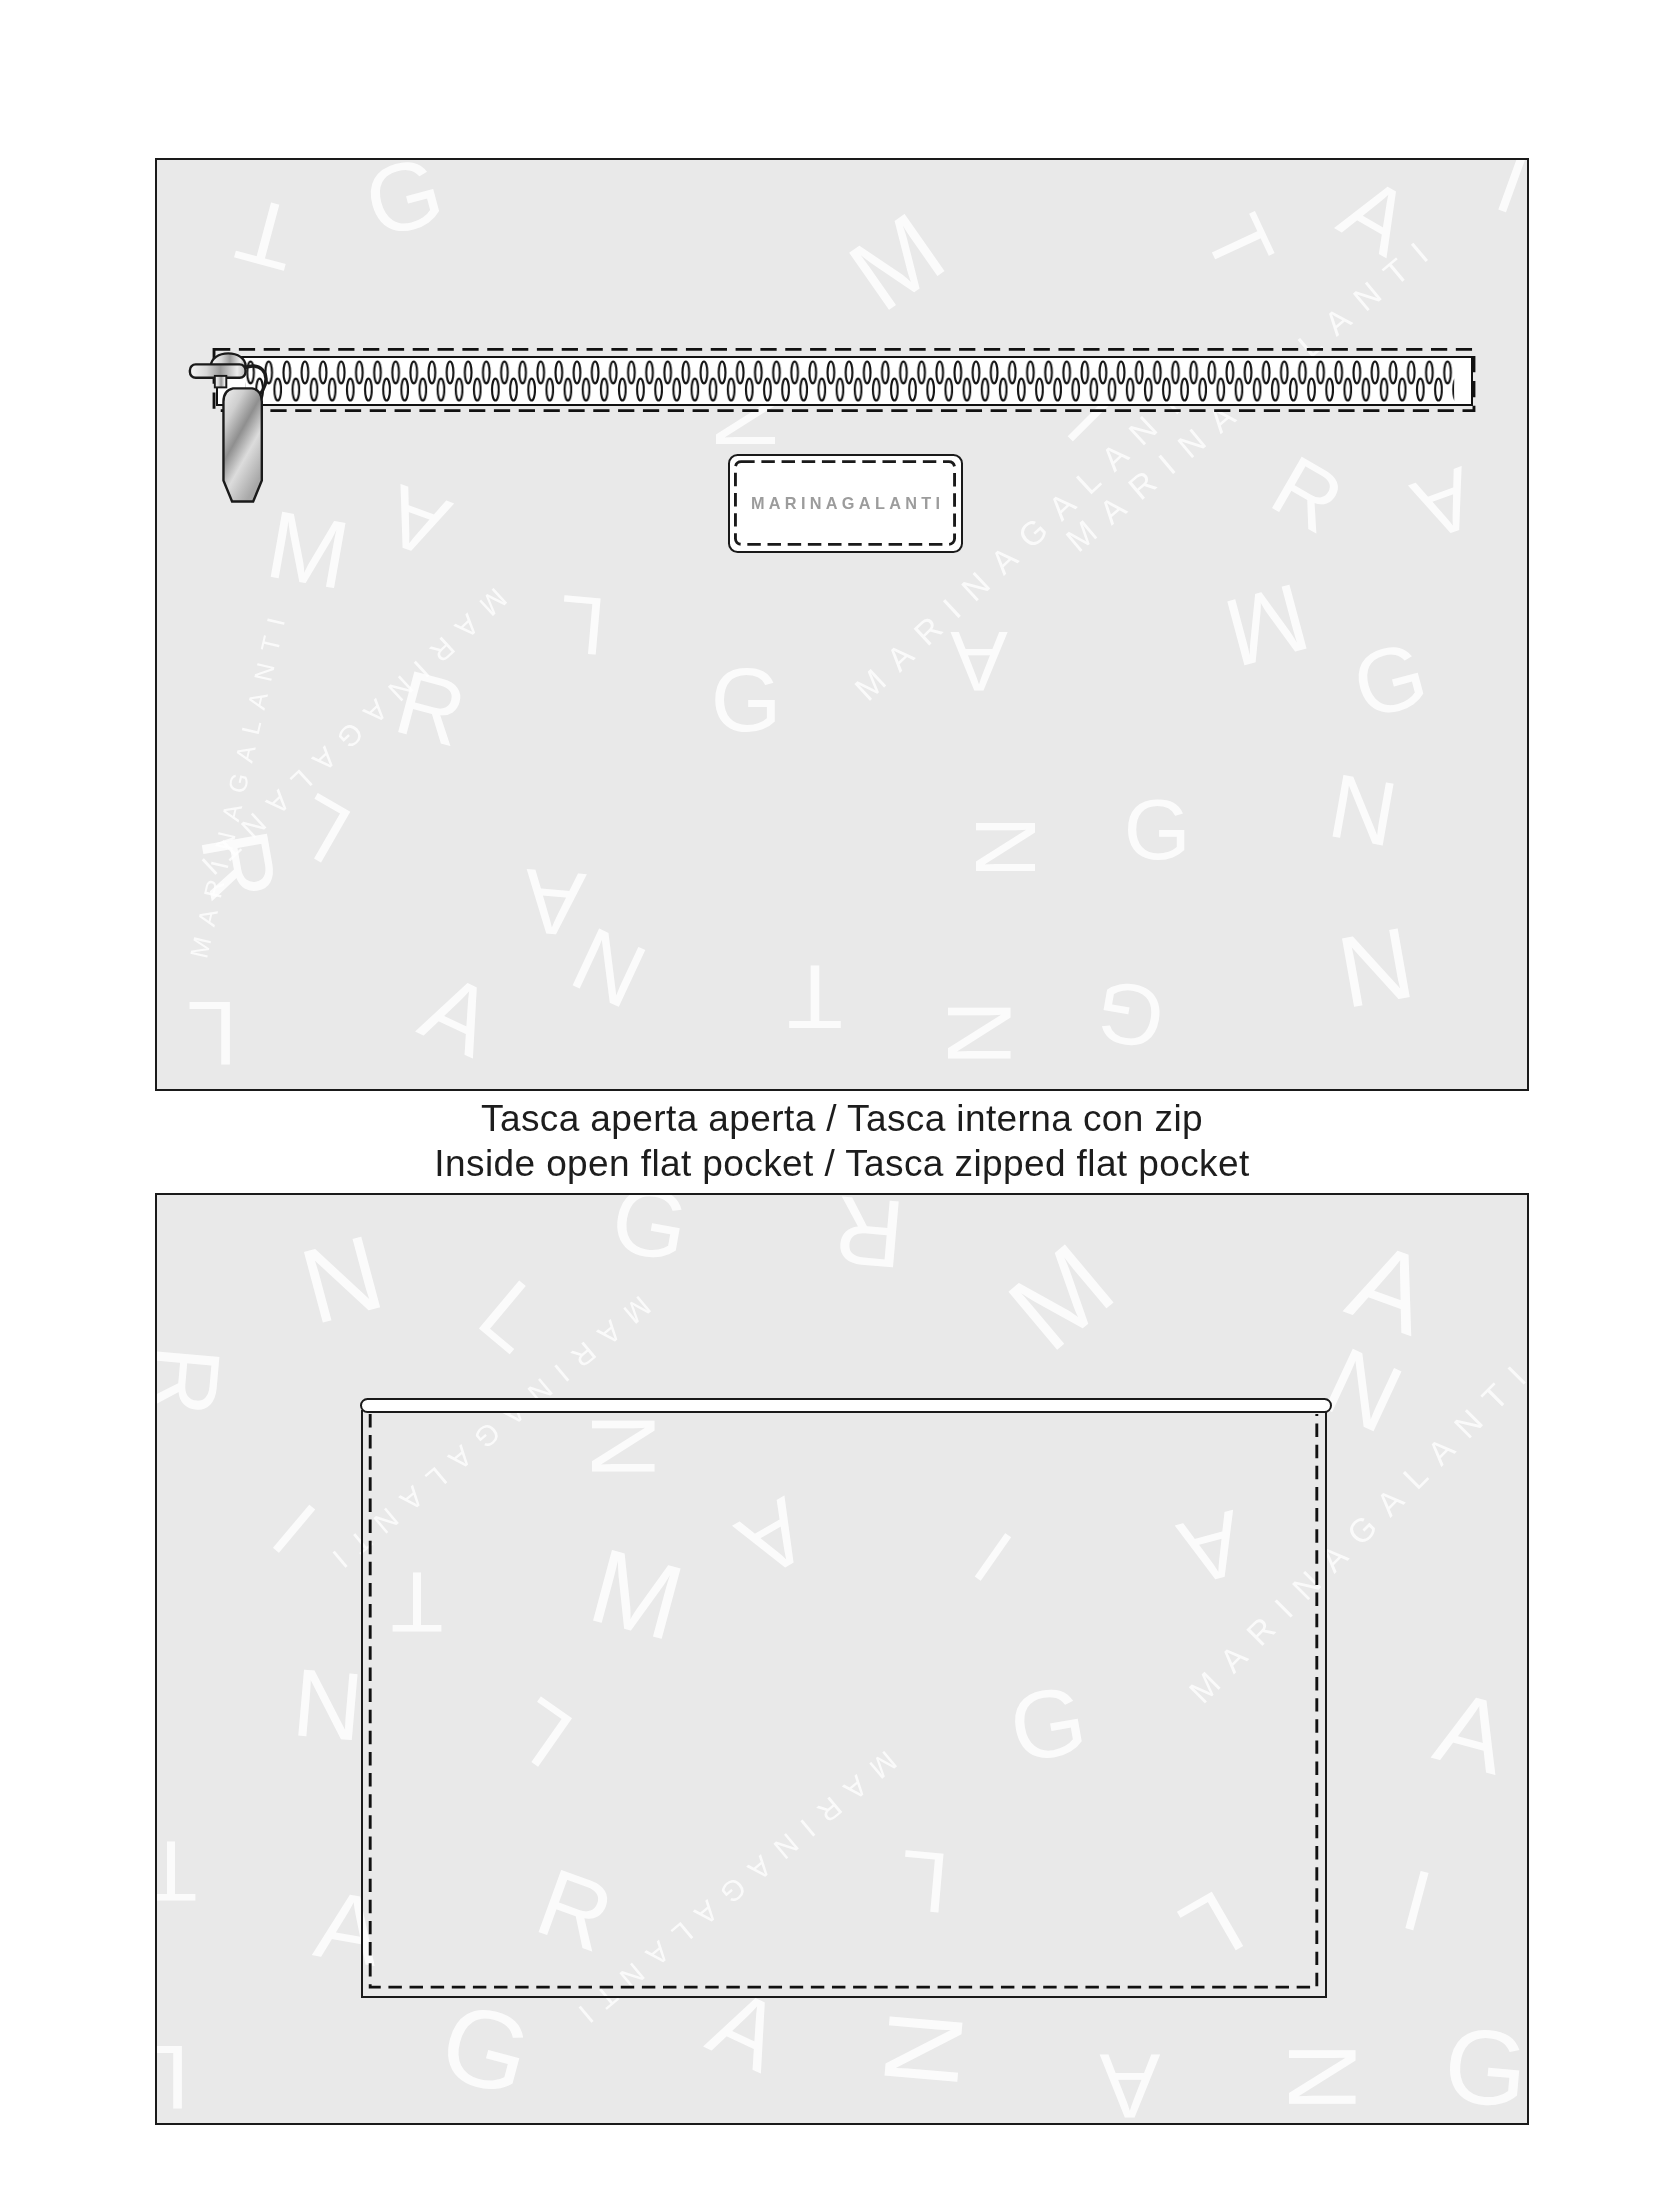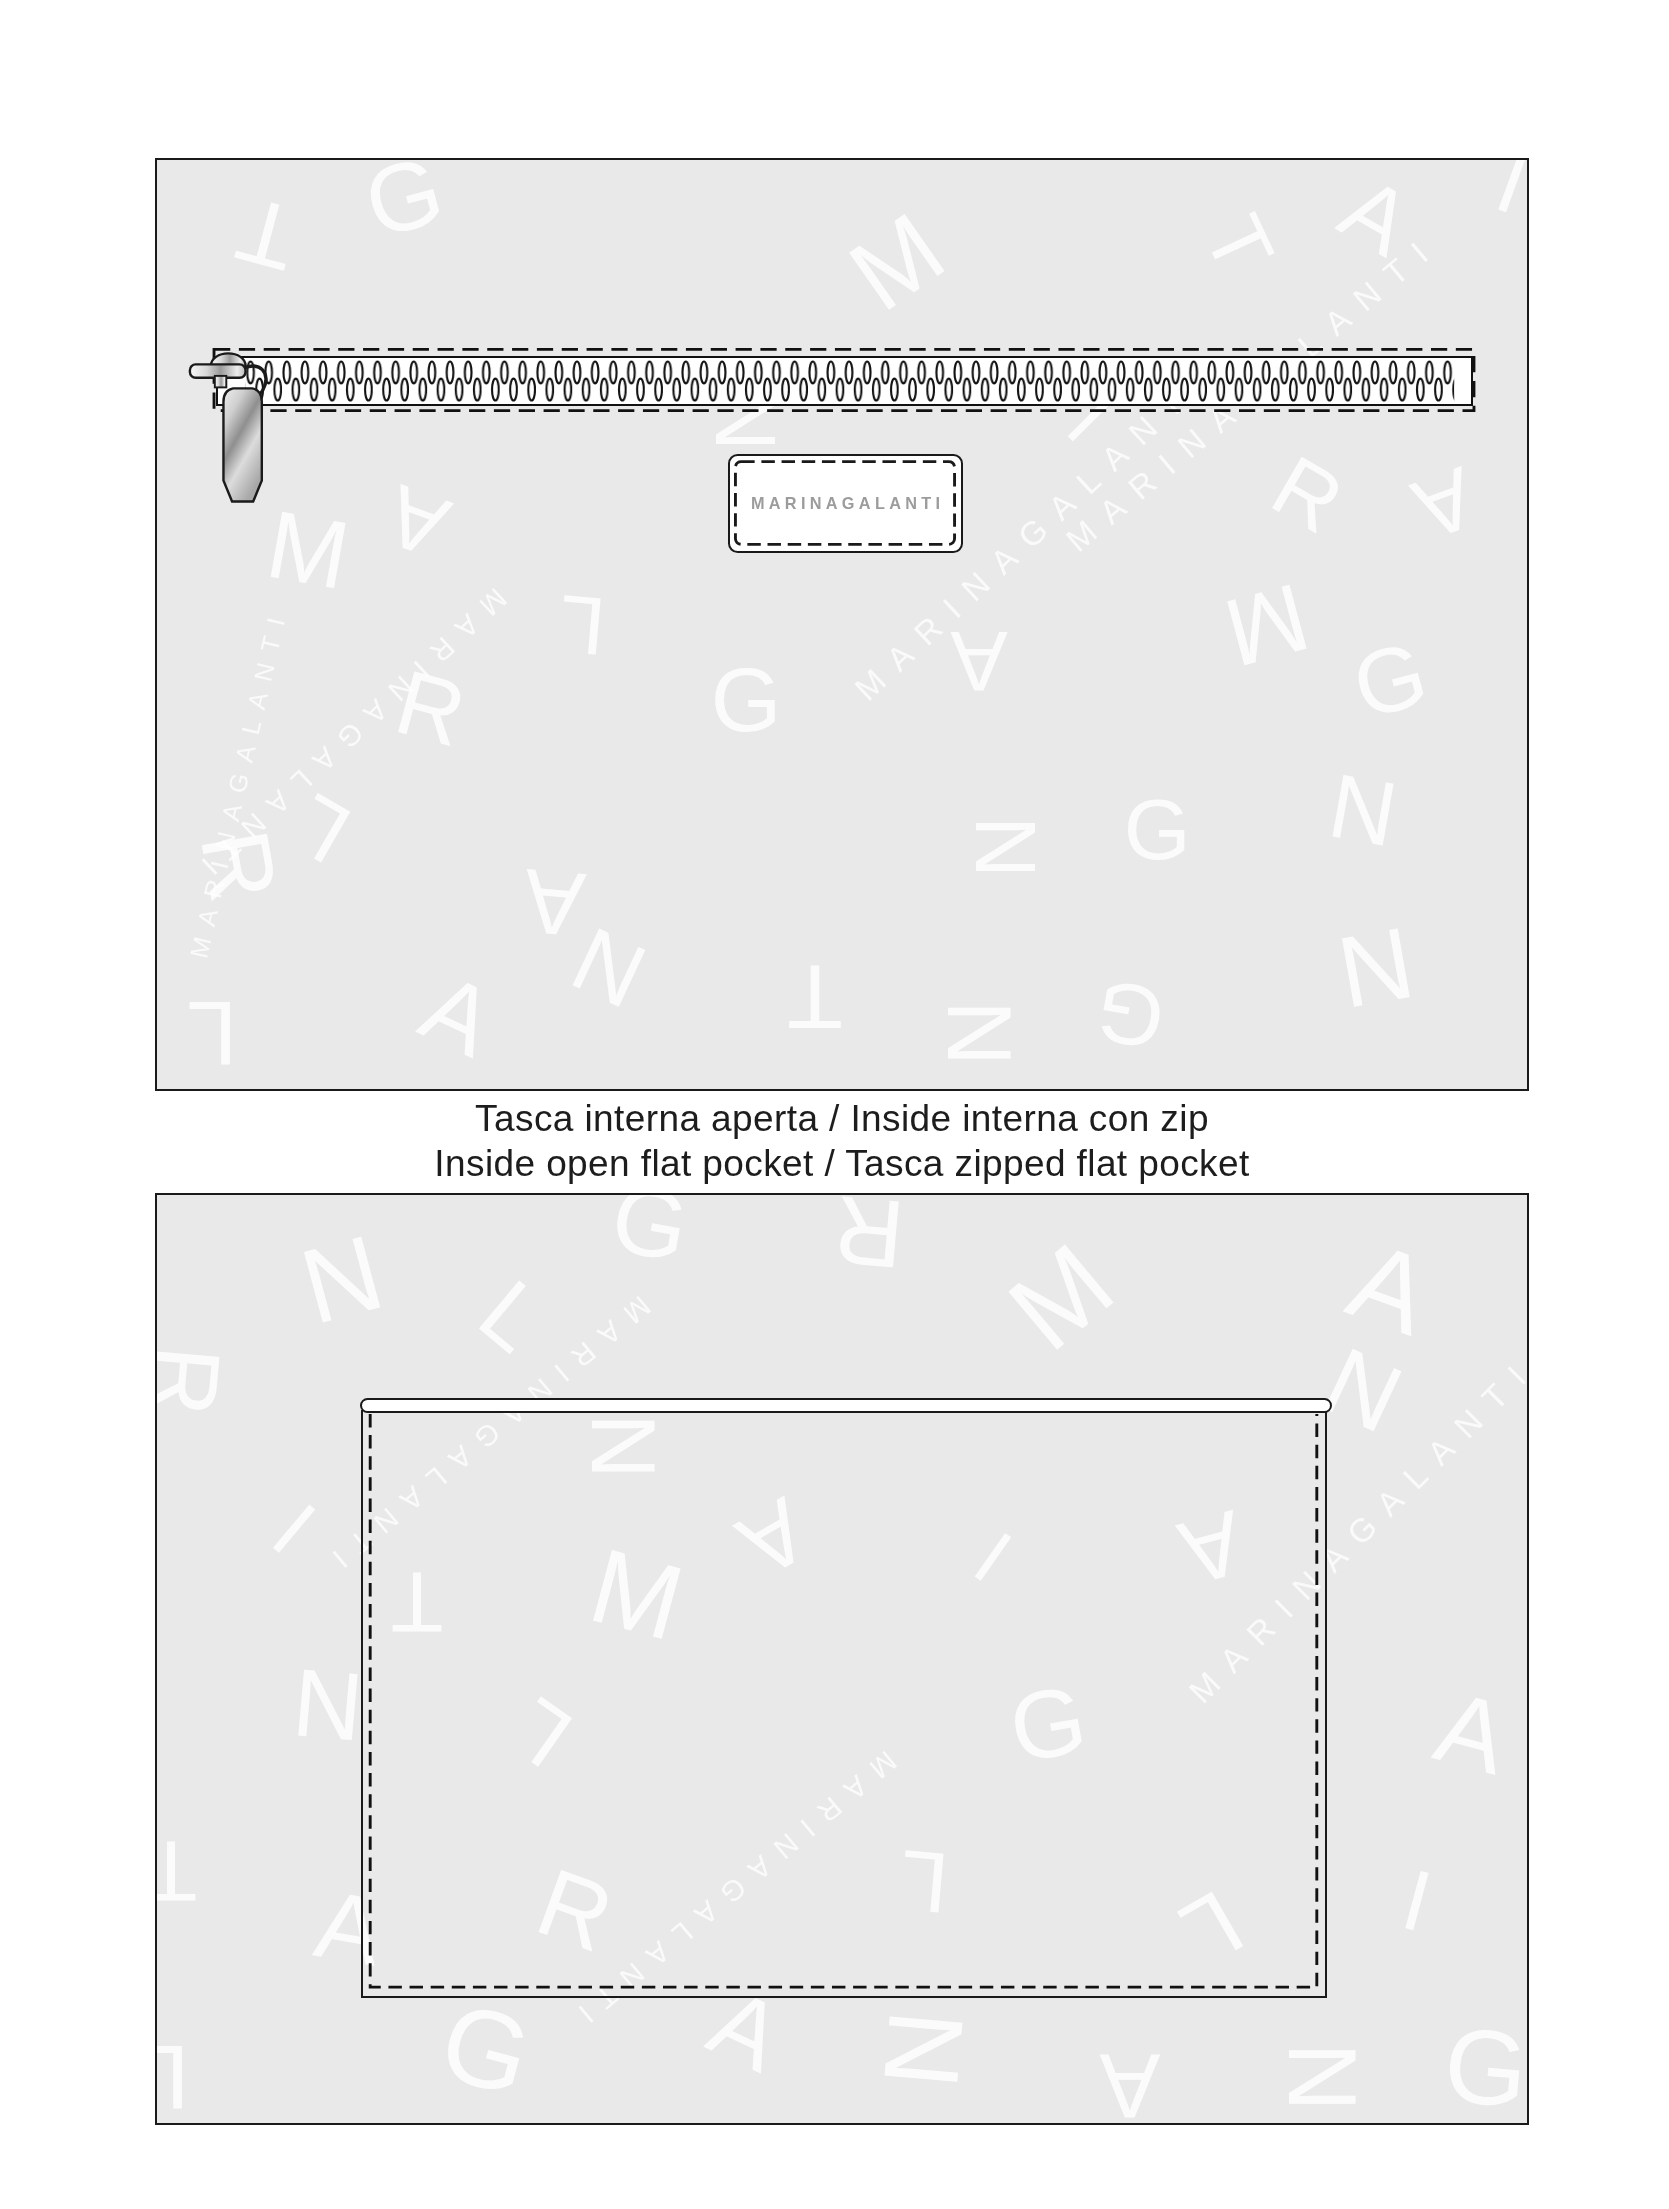--- a/index.html
+++ b/index.html
@@ -153,21 +153,21 @@
 
     <div class="label-patch">
       <svg class="label-dash" width="222" height="86" viewBox="0 0 231 89">
         <rect x="1.5" y="1.5" width="228" height="86" rx="6" fill="none" stroke="#1a1a1a" stroke-width="3" stroke-dasharray="14 7"></rect>
       </svg>
       <span class="label-text">MARINAGALANTI</span>
     </div>
   </div>
 
   <div class="caption">
-    <div>Tasca interna aperta / Inside interna con zip</div>
+    <div>Tasca aperta aperta / Tasca interna con zip</div>
     <div>Inside open flat pocket / Tasca zipped flat pocket</div>
   </div>
 
   <div class="panel panel-bottom">
     <div class="pattern">
         <span class="pl" style="left: 13.5%; top: 9%; font-size: 106px; transform: translate(-50%, -50%) rotate(-15deg);">N</span>
         <span class="pl" style="left: 26%; top: 13%; font-size: 91px; transform: translate(-50%, -50%) rotate(40deg);">L</span>
         <span class="pl" style="left: 36%; top: 3%; font-size: 96px; transform: translate(-50%, -50%) rotate(10deg);">G</span>
         <span class="pl" style="left: 52%; top: 4%; font-size: 96px; transform: translate(-50%, -50%) rotate(185deg);">R</span>
         <span class="pl" style="left: 66%; top: 11%; font-size: 110px; transform: translate(-50%, -50%) rotate(-40deg);">M</span>

